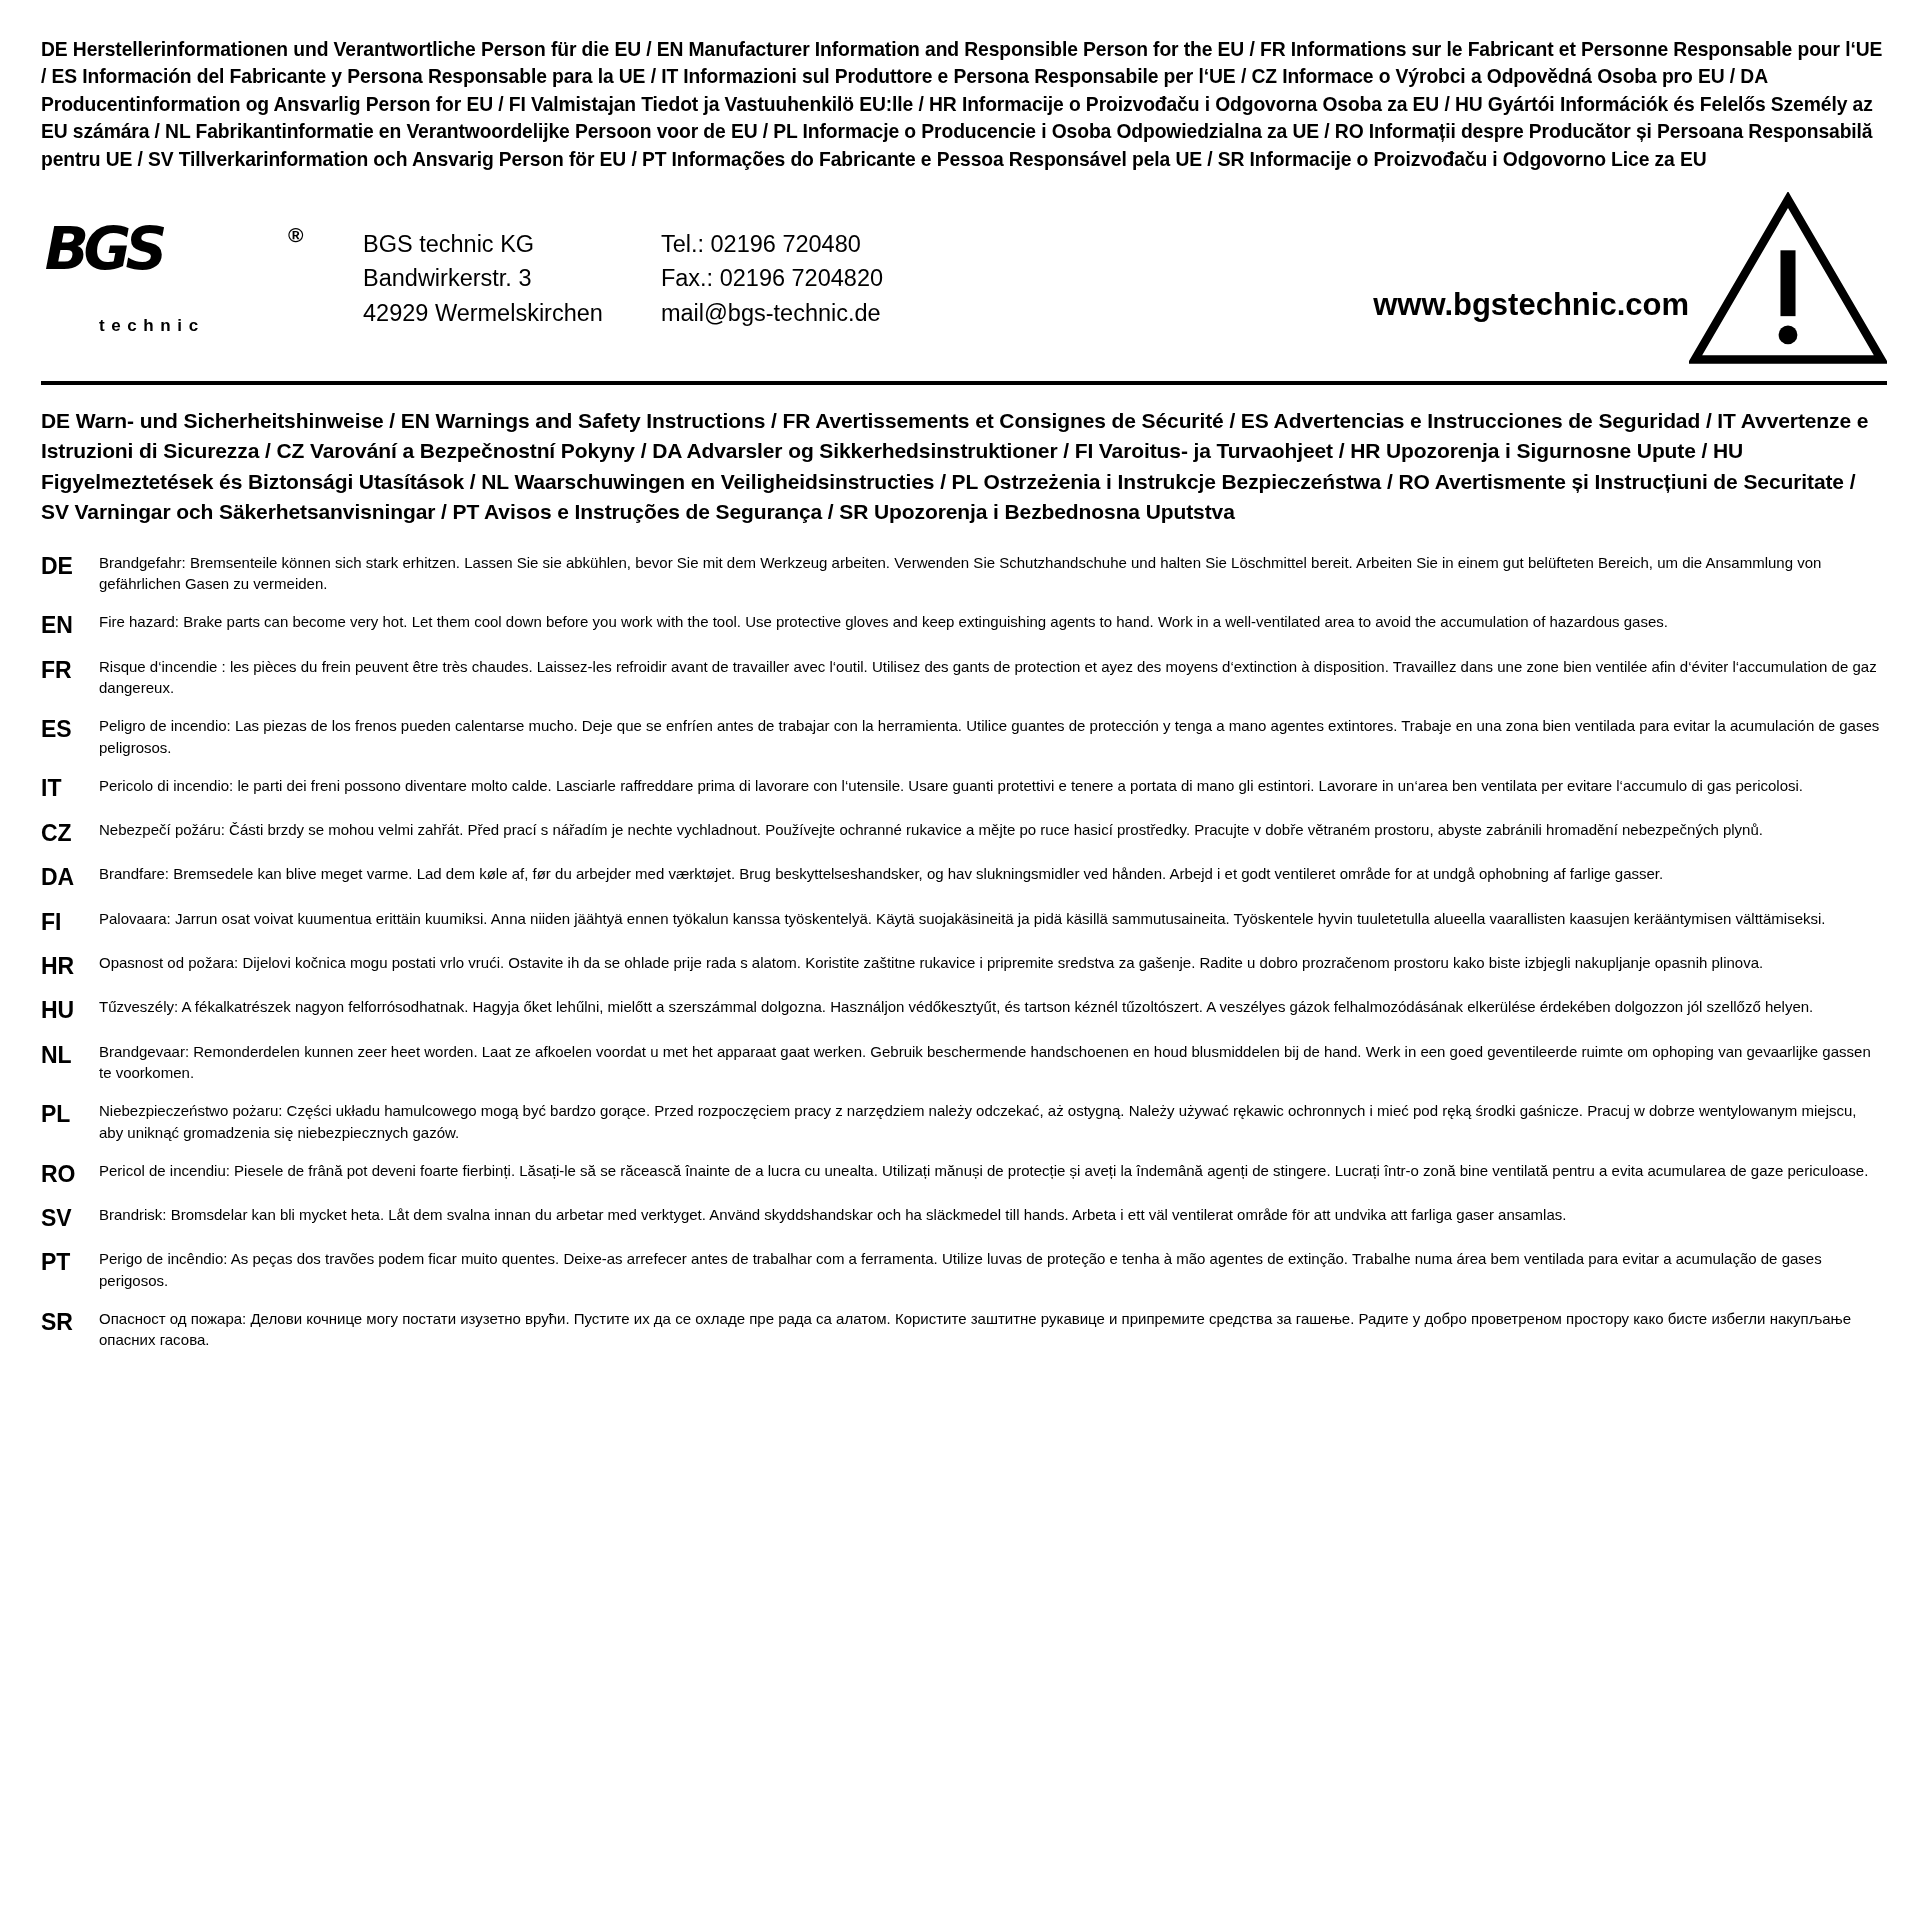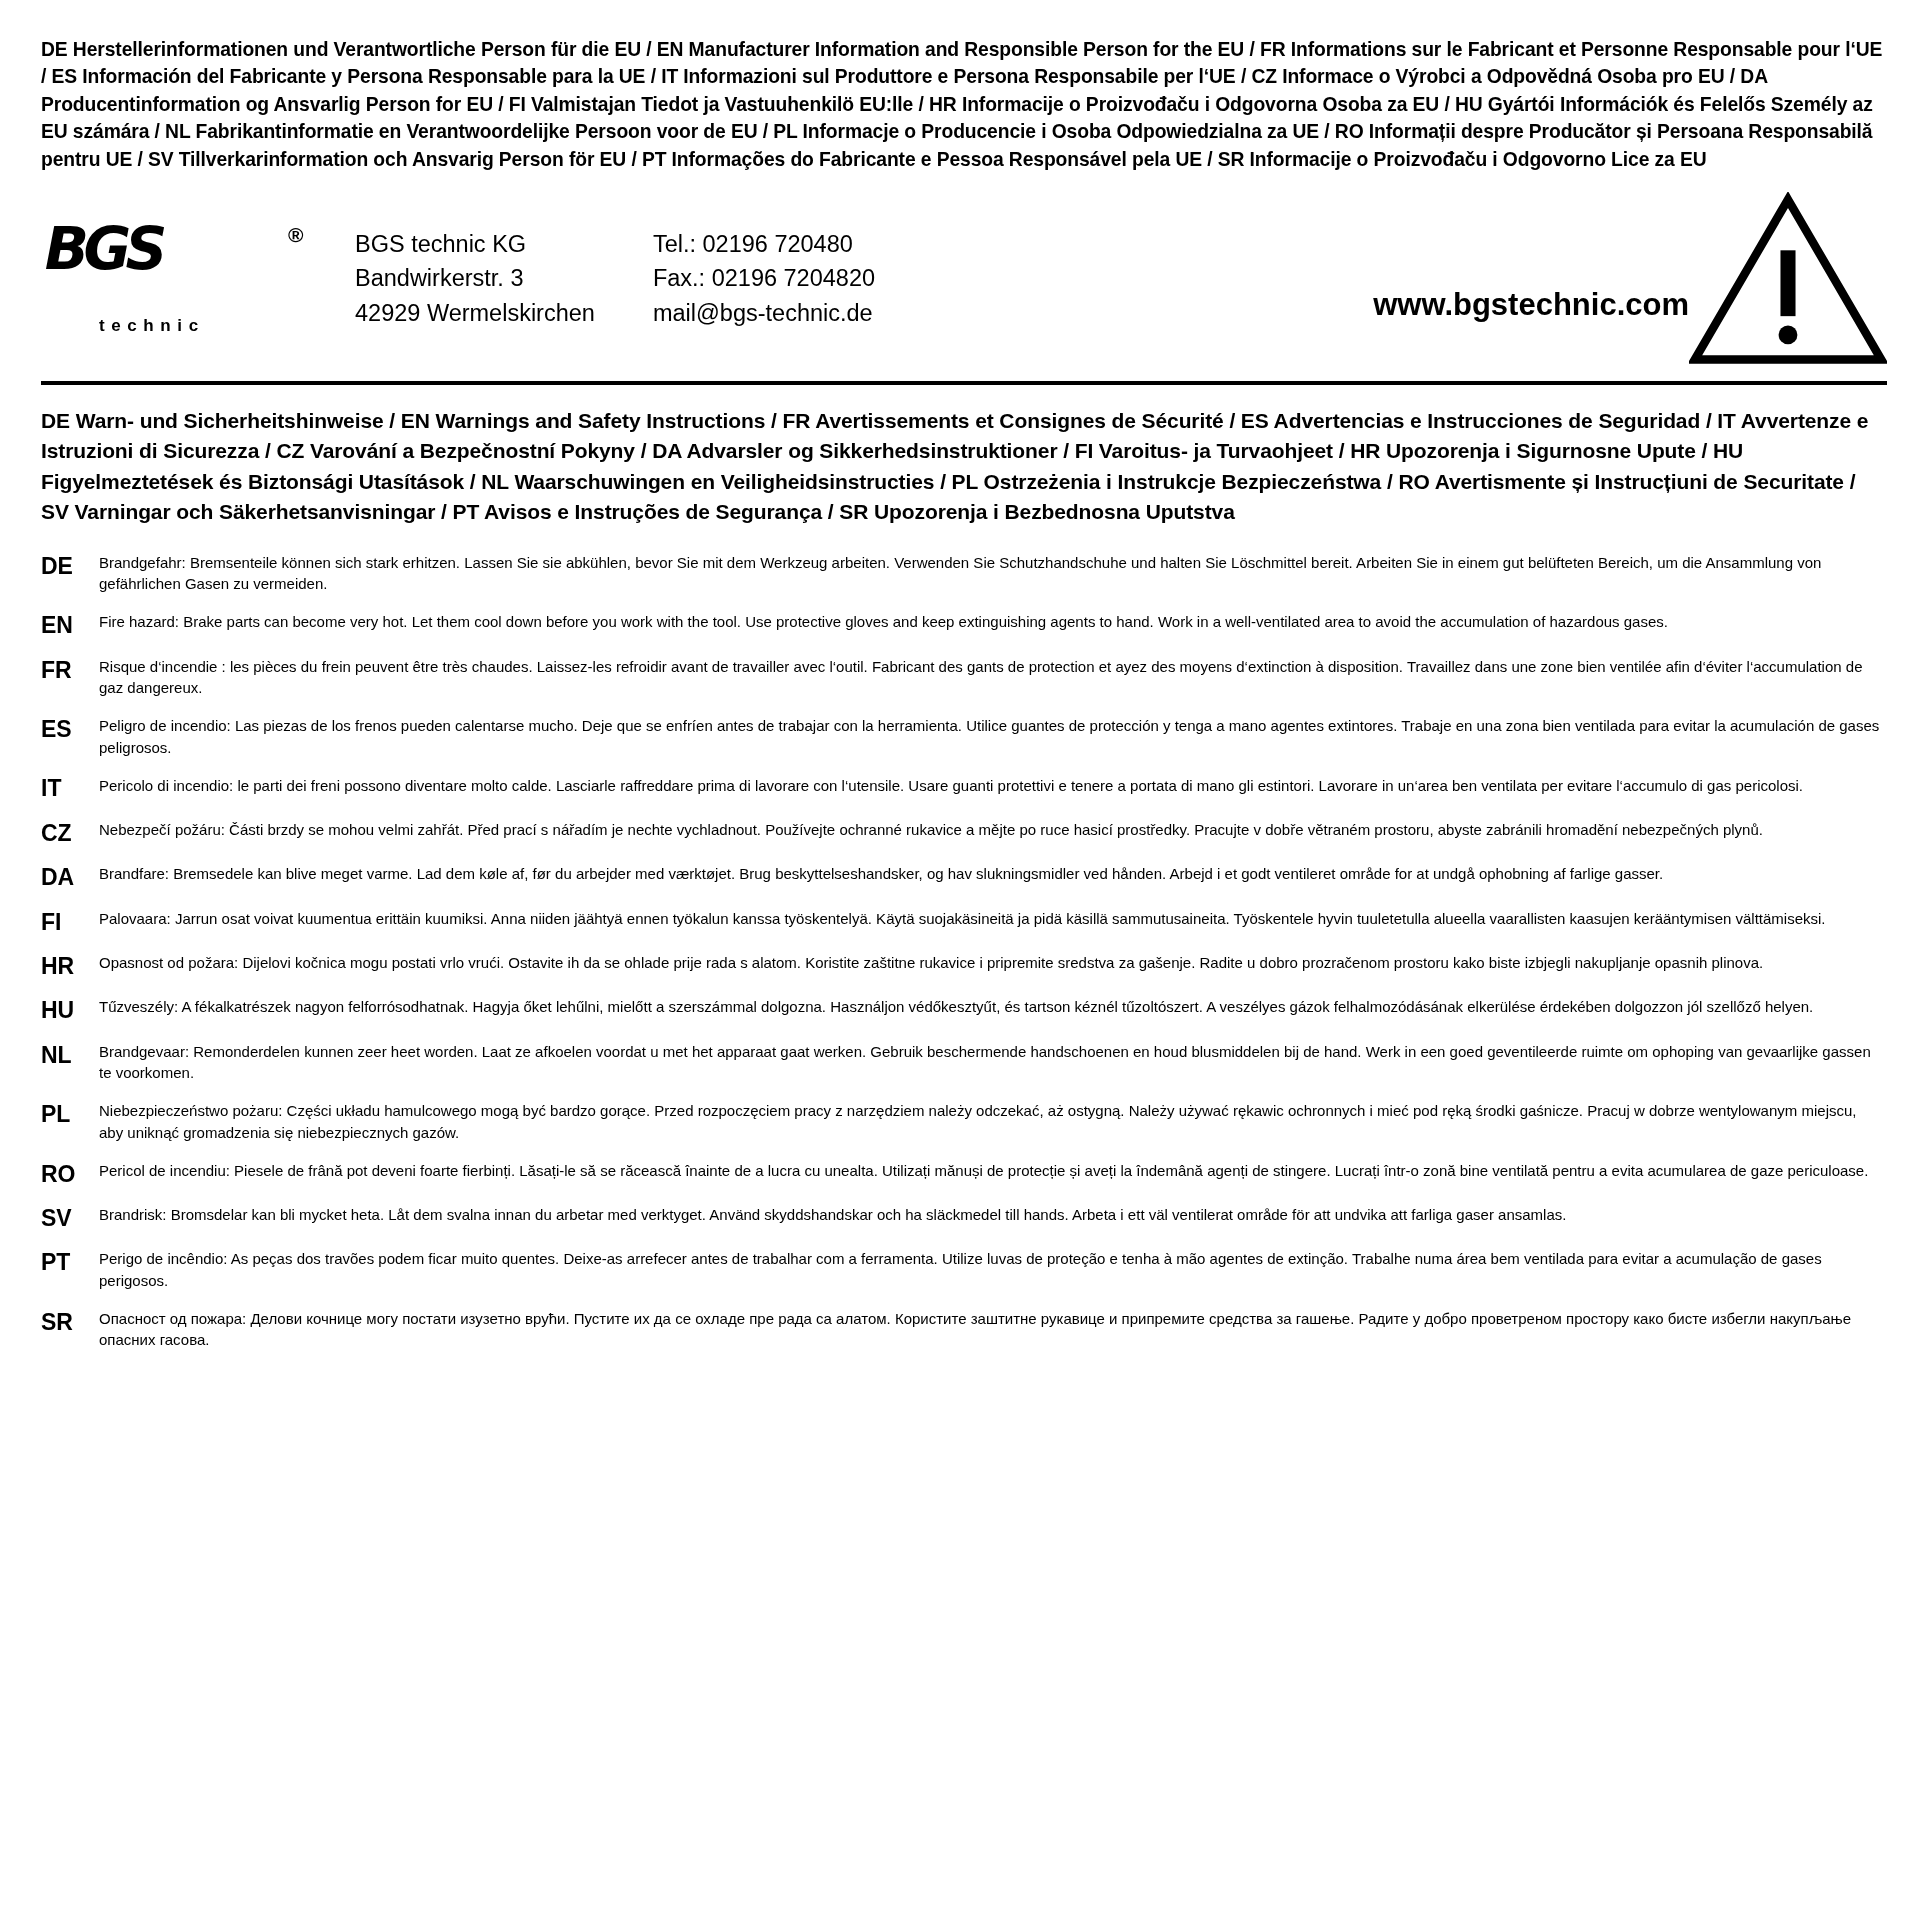--- a/index.html
+++ b/index.html
@@ -67,21 +67,21 @@
   .logo-technic {
     position: absolute;
     top: 98px;
     left: 58px;
     font-size: 17px;
     font-weight: bold;
     letter-spacing: 6.6px;
   }
   .addr-block {
     flex: 0 0 auto;
-    margin-left: 32px;
+    margin-left: 40px;
     font-size: 23.5px;
     line-height: 1.48;
   }
   .tel-block {
     flex: 0 0 auto;
     margin-left: 58px;
     font-size: 23.5px;
     line-height: 1.48;
   }
   .web-block {
@@ -170,21 +170,21 @@
     <div class="row">
       <div class="row-code">DE</div>
       <div class="row-text">Brandgefahr: Bremsenteile können sich stark erhitzen. Lassen Sie sie abkühlen, bevor Sie mit dem Werkzeug arbeiten. Verwenden Sie Schutzhandschuhe und halten Sie Löschmittel bereit. Arbeiten Sie in einem gut belüfteten Bereich, um die Ansammlung von gefährlichen Gasen zu vermeiden.</div>
     </div>
     <div class="row">
       <div class="row-code">EN</div>
       <div class="row-text">Fire hazard: Brake parts can become very hot. Let them cool down before you work with the tool. Use protective gloves and keep extinguishing agents to hand. Work in a well-ventilated area to avoid the accumulation of hazardous gases.</div>
     </div>
     <div class="row">
       <div class="row-code">FR</div>
-      <div class="row-text">Risque d‘incendie : les pièces du frein peuvent être très chaudes. Laissez-les refroidir avant de travailler avec l‘outil. Fabricant des gants de protection et ayez des moyens d‘extinction à disposition. Travaillez dans une zone bien ventilée afin d‘éviter l‘accumulation de gaz dangereux.</div>
+      <div class="row-text">Risque d‘incendie : les pièces du frein peuvent être très chaudes. Laissez-les refroidir avant de travailler avec l‘outil. Utilisez des gants de protection et ayez des moyens d‘extinction à disposition. Travaillez dans une zone bien ventilée afin d‘éviter l‘accumulation de gaz dangereux.</div>
     </div>
     <div class="row">
       <div class="row-code">ES</div>
       <div class="row-text">Peligro de incendio: Las piezas de los frenos pueden calentarse mucho. Deje que se enfríen antes de trabajar con la herramienta. Utilice guantes de protección y tenga a mano agentes extintores. Trabaje en una zona bien ventilada para evitar la acumulación de gases peligrosos.</div>
     </div>
     <div class="row">
       <div class="row-code">IT</div>
       <div class="row-text">Pericolo di incendio: le parti dei freni possono diventare molto calde. Lasciarle raffreddare prima di lavorare con l‘utensile. Usare guanti protettivi e tenere a portata di mano gli estintori. Lavorare in un‘area ben ventilata per evitare l‘accumulo di gas pericolosi.</div>
     </div>
     <div class="row">

